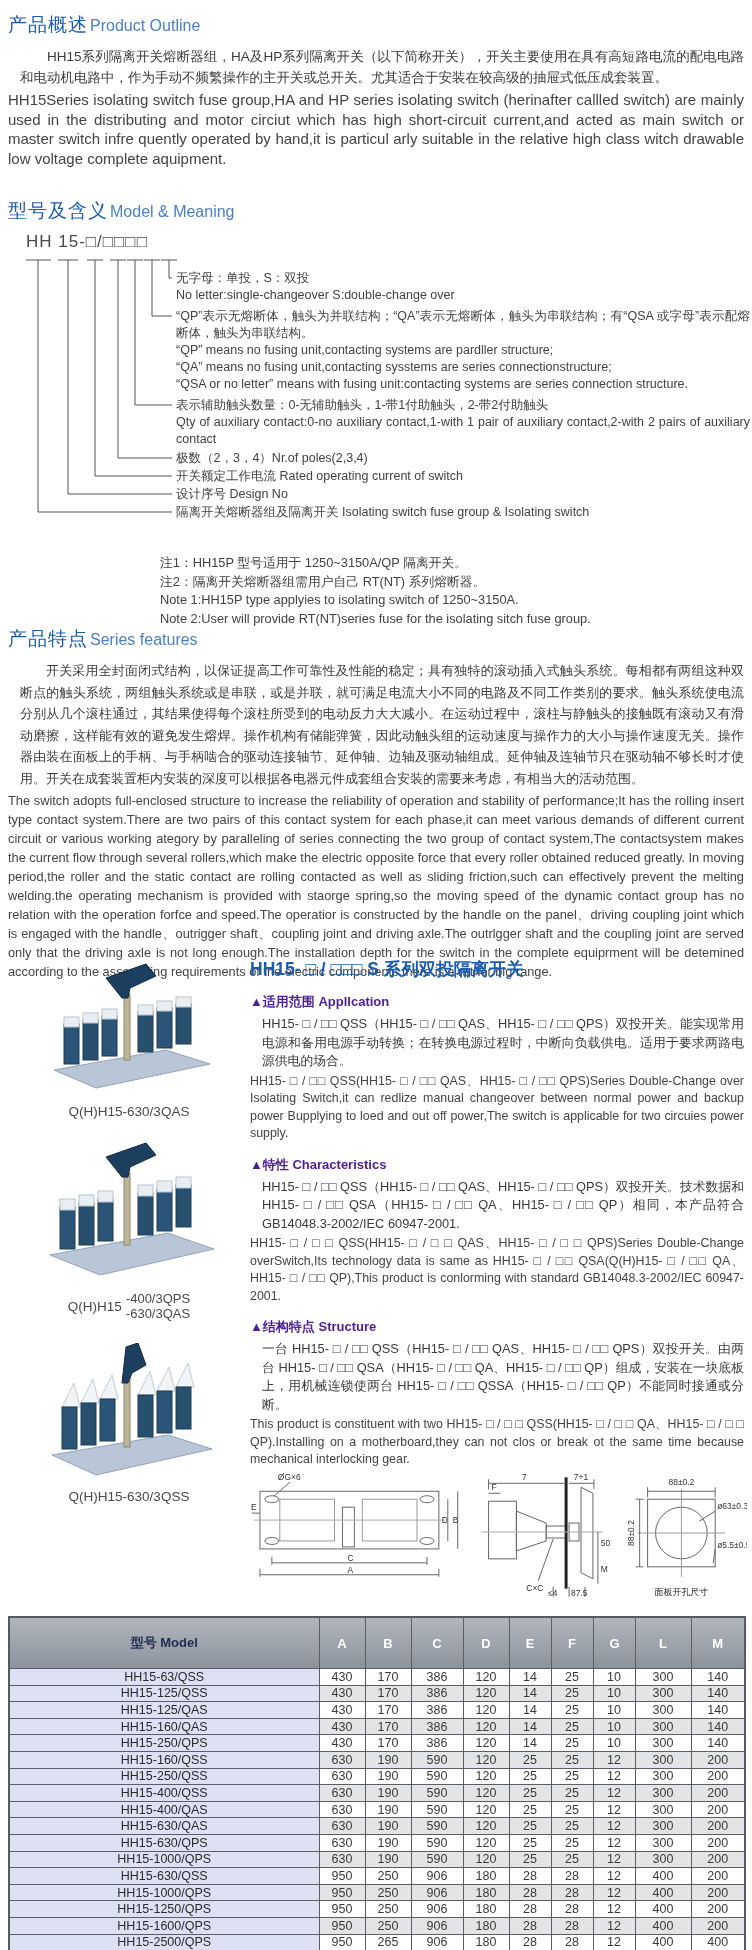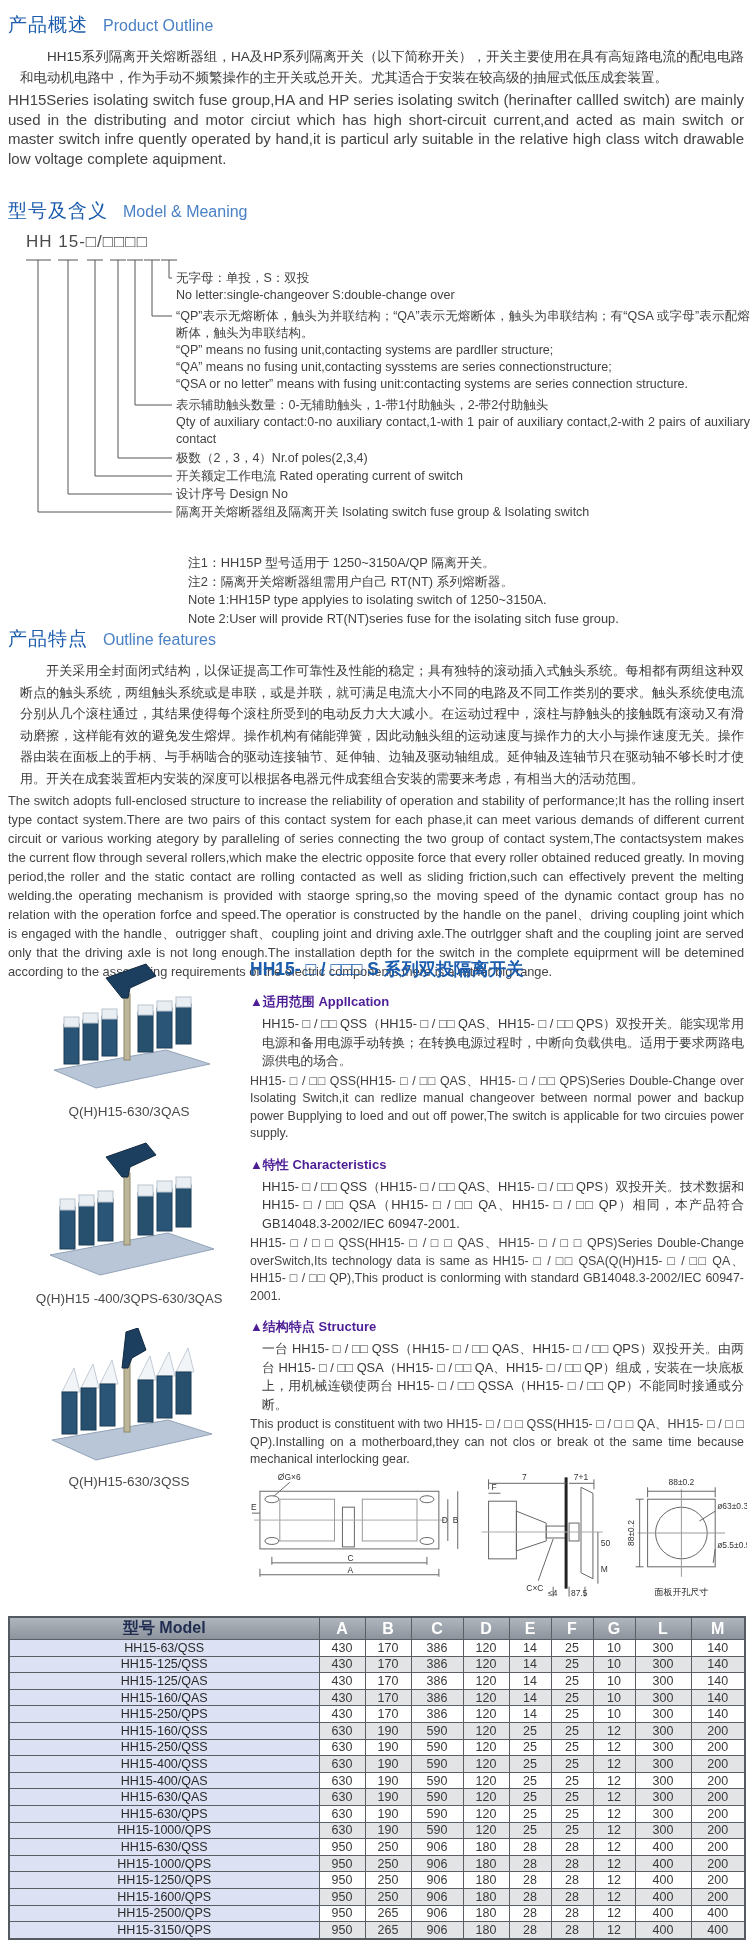--- a/index.html
+++ b/index.html
@@ -1,45 +1,45 @@
 <!DOCTYPE html>
 <html><head>
 <meta charset="utf-8">
 <style>
   html,body{margin:0;padding:0;background:#fff;}
   body{width:752px;height:1950px;position:relative;font-family:"Liberation Sans","DejaVu Sans",sans-serif;color:#3a3a3a;overflow:hidden;}
   .sec{position:absolute;left:8px;right:8px;}
   .sec-title{white-space:nowrap;margin-bottom:8px;}
   .sec-title .cn{font-size:19px;font-weight:normal;color:#1b5cad;letter-spacing:1px;}
-  .sec-title .en{font-size:16px;color:#4a80c4;margin-left:15px;}
+  .sec-title .en{font-size:16px;color:#4a80c4;margin-left:2px;}
   .p-cn{font-size:13.5px;line-height:21px;text-align:justify;color:#3b3b3b;text-indent:2em;margin:0 0 2px 12px;}
   .p-en{font-size:15px;line-height:19.5px;text-align:justify;color:#444;margin:0;}
   
   .mm-diagram{position:relative;height:300px;margin-top:4px;font-size:12.5px;}
   .mm-model{position:absolute;top:0;left:18px;font-size:17px;letter-spacing:1px;color:#4a4a4a;}
   .mm-svg{position:absolute;top:0;left:0;}
   .mm-label{position:absolute;left:168px;width:574px;line-height:17px;color:#424242;text-align:justify;}
-  .mm-notes{position:absolute;left:180px;top:322px;width:560px;}
+  .mm-notes{position:absolute;left:152px;top:322px;width:560px;}
   .mm-notes div{line-height:18.5px;font-size:12.8px;color:#424242;}
   
   .dual{display:flex;align-items:flex-start;}
   .fig-col{width:242px;flex:0 0 242px;}
   .figure{text-align:center;}
   .figure .cap{font-size:13.5px;color:#4a4a4a;margin-top:2px;}
   .cap-split{display:flex;align-items:center;justify-content:center;gap:4px;font-size:13.5px;color:#4a4a4a;margin-top:2px;}
-  .cap-split .stack{display:flex;flex-direction:row;text-align:left;font-size:13px;line-height:15px;}
+  .cap-split .stack{display:flex;flex-direction:column;text-align:left;font-size:13px;line-height:15px;}
   .txt-col{flex:1;min-width:0;}
   .dc-title{font-size:17.5px;font-weight:bold;color:#1b5cad;line-height:22px;}
   .dc-sub{font-size:14px;color:#4a80c4;line-height:18px;margin-top:2px;}
   .tri-head{font-size:13px;color:#4c1d95;margin:13px 0 4px 0;font-weight:bold;}
   .txt-col .p-cn{font-size:12.8px;line-height:18.5px;text-indent:0;}
   .txt-col .p-en{font-size:12.4px;line-height:17.5px;}
   
   table.dim{width:736px;border-collapse:collapse;border:2px solid #555a60;table-layout:fixed;}
-  table.dim th{background:linear-gradient(#b0b6be,#8c939c);color:#fff;font-size:16px;font-weight:bold;height:18px;border:1px solid #5a5f66;padding:0;}
+  table.dim th{background:linear-gradient(#b0b6be,#8c939c);color:#fff;font-size:13px;font-weight:bold;height:18px;border:1px solid #5a5f66;padding:16px;}
   table.dim th.model-h{color:#1f2c50;}
   table.dim td{border:1px solid #5a5f66;font-size:12.5px;height:15.6px;text-align:center;padding:0 2px;color:#3a3a3a;background:#fff;}
   table.dim tr:nth-child(even) td{background:#e3e4e6;}
   table.dim td.model{background:#dce2f4 !important;color:#2a2a2a;}
   
   .drw text{font-size:8.5px;fill:#333;font-family:"Liberation Sans",sans-serif;}
   .drw .cap-cn{font-size:9px;fill:#222;}
 </style>
 </head>
 <body>
@@ -93,21 +93,21 @@
       <div>注1：HH15P 型号适用于 1250~3150A/QP 隔离开关。</div>
       <div>注2：隔离开关熔断器组需用户自己 RT(NT) 系列熔断器。</div>
       <div>Note 1:HH15P type applyies to isolating switch of 1250~3150A.</div>
       <div>Note 2:User will provide RT(NT)series fuse for the isolating sitch fuse group.</div>
     </div>
   </div>
 </div>
 
 <div class="sec" style="top:626px;">
   <div class="sec-title">
-    <span class="cn">产品特点</span><span class="en">Outline features</span>
+    <span class="cn">产品特点</span><span class="en">Series features</span>
   </div>
   <p class="p-cn" style="font-size:13px;line-height:21.5px;">开关采用全封面闭式结构，以保证提高工作可靠性及性能的稳定；具有独特的滚动插入式触头系统。每相都有两组这种双断点的触头系统，两组触头系统或是串联，或是并联，就可满足电流大小不同的电路及不同工作类别的要求。触头系统使电流分别从几个滚柱通过，其结果使得每个滚柱所受到的电动反力大大减小。在运动过程中，滚柱与静触头的接触既有滚动又有滑动磨擦，这样能有效的避免发生熔焊。操作机构有储能弹簧，因此动触头组的运动速度与操作力的大小与操作速度无关。操作器由装在面板上的手柄、与手柄啮合的驱动连接轴节、延伸轴、边轴及驱动轴组成。延伸轴及连轴节只在驱动轴不够长时才使用。开关在成套装置柜内安装的深度可以根据各电器元件成套组合安装的需要来考虑，有相当大的活动范围。</p>
   <p class="p-en" style="font-size:12.8px;line-height:19px;">The switch adopts full-enclosed structure to increase the reliability of operation and stability of performance;It has the rolling insert type contact system.There are two pairs of this contact system for each phase,it can meet various demands of different current circuit or various working ategory by paralleling of series connecting the two group of contact system,The contactsystem makes the current flow through several rollers,which make the electric opposite force that every roller obtained reduced greatly.  In moving period,the roller and the static contact are rolling contacted as well as sliding friction,such can effectively prevent the melting welding.the operating mechanism is provided with staorge spring,so the moving speed of the dynamic contact group has no relation with the operation forfce and speed.The operatior is constructed by the handle on the panel、driving coupling joint which is engaged with the handle、outrigger shaft、coupling joint and driving axle.The outrlgger shaft and the coupling joint are served only that the driving axle is not long enough.The installation depth for the switch in the complete equiprment will be detemined according to the assembling requirements of the electric components,there is a rather big range.</p>
 </div>
 
 <div class="sec dual" style="top:958px;">
 
   <div class="fig-col">
     <div class="figure">
       <svg width="190" height="140" viewBox="0 0 190 140">

